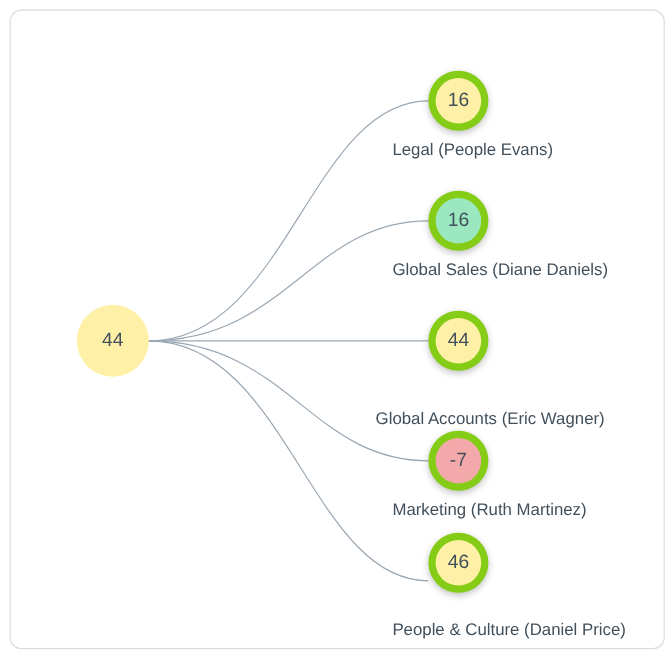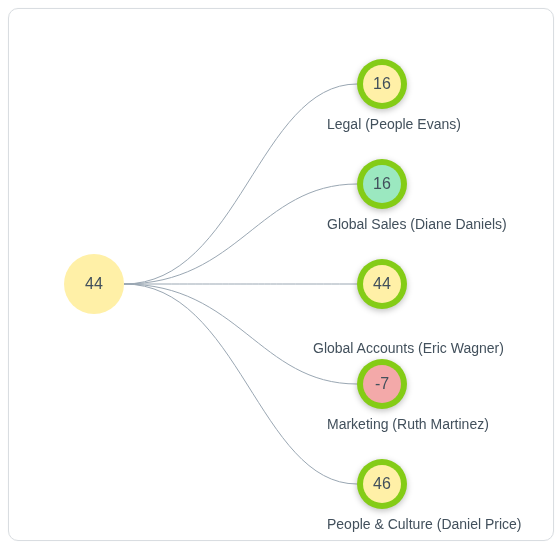--- a/index.html
+++ b/index.html
@@ -63,21 +63,21 @@
       </div>
       <div class="lbl" style="left: 304px; top: 307px; margin-top: 24px;">Global Accounts (Eric Wagner)</div>
       <div class="node child" style="left: 373px; top: 375px;">
         <div class="outer">
           <div class="circ red">
             <span class="val">-7</span>
           </div>
         </div>
       </div>
       <div class="lbl" style="left: 318px; top: 407px;">Marketing (Ruth Martinez)</div>
-      <div class="node child" style="left: 373px; top: 475px;">
+      <div class="node child" style="left: 373px; top: 460px;">
         <div class="outer">
           <div class="circ yellow">
             <span class="val">46</span>
           </div>
         </div>
       </div>
       <div class="lbl" style="left: 318px; top: 507px;">People &amp; Culture (Daniel Price)</div>
     </div>
 
 </div>

